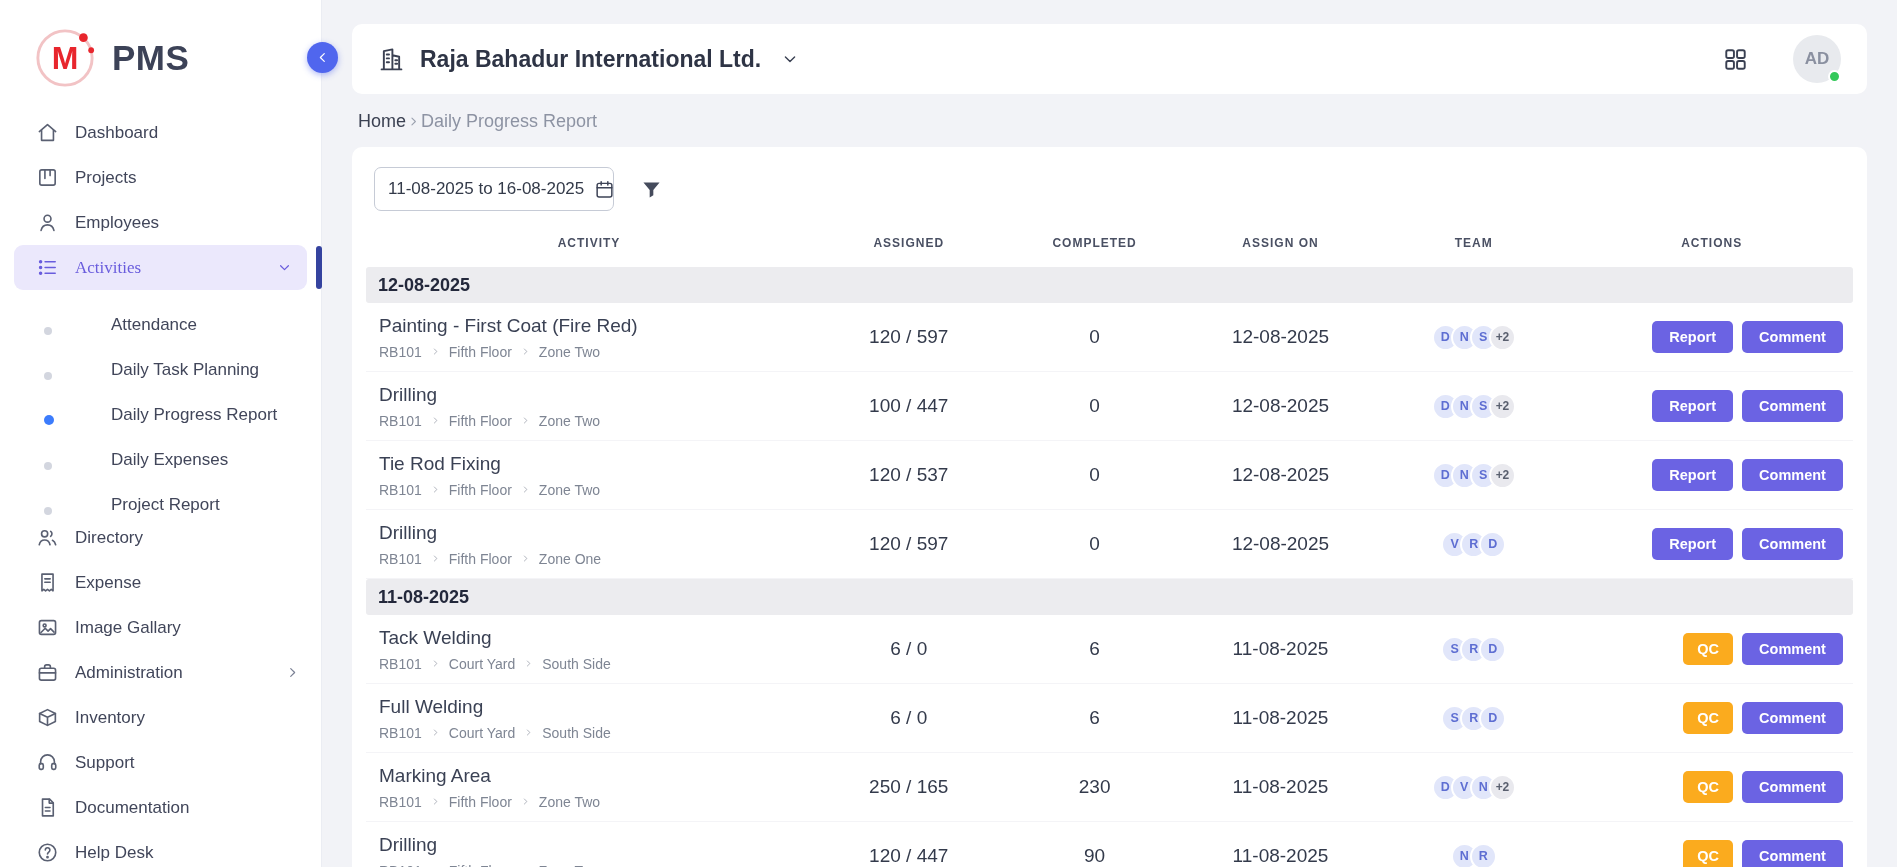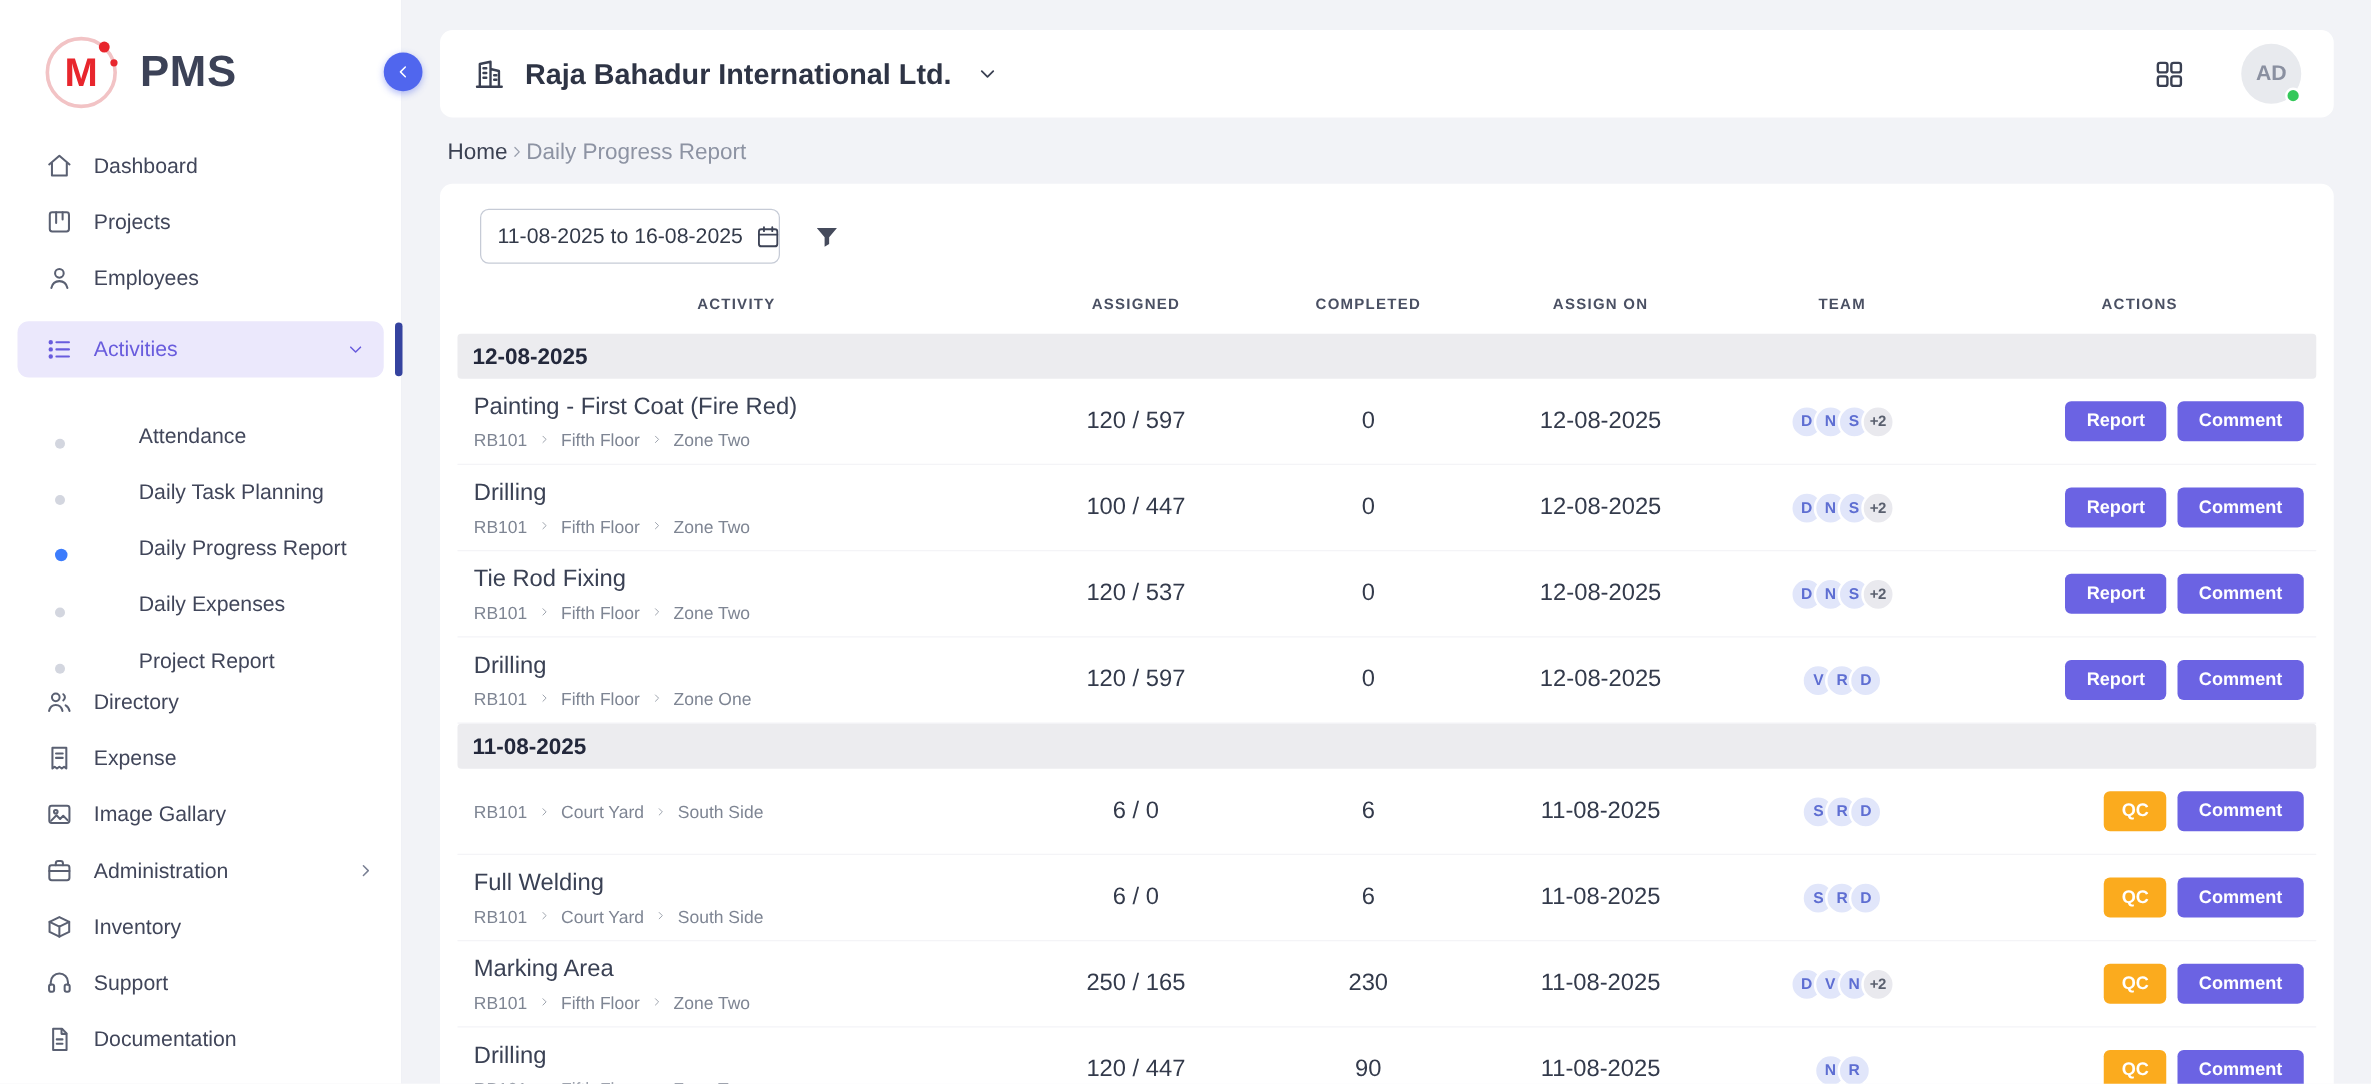--- a/index.html
+++ b/index.html
@@ -13,21 +13,21 @@
   .logo-svg { width:62px; height:62px; flex:none; }
   .app-title { font-size:35px; font-weight:700; color:#3c4257; letter-spacing:.5px; }
 
   .icon { display:inline-flex; }
   .icon svg { width:100%; height:100%; display:block; }
 
   .nav-item { display:flex; align-items:center; height:45px; padding:0 20px 0 36px; font-size:17px; color:#41465a; cursor:pointer; position:relative; }
   .nav-item .nav-icon { width:23px; height:23px; color:#5a6072; margin-right:16px; flex:none; }
   .nav-label { flex:1; white-space:nowrap; }
   .nav-chevron { width:17px; height:17px; color:#7a8094; margin-left:auto; flex:none; }
-  .nav-item.active { background:var(--sidebar-active-bg,#ebe8fc); margin:12px 14px; padding:0 14px 0 22px; border-radius:9px; color:#695cdd; }
+  .nav-item.active { background:var(--sidebar-active-bg,#ebe8fc); margin:0 14px; padding:0 14px 0 22px; border-radius:9px; color:#695cdd;font-family:Liberation Serif, serif; }
   .nav-item.active .nav-icon, .nav-item.active .nav-chevron { color:#695cdd; }
   .active-indicator { position:absolute; right:-15px; top:1px; bottom:1px; width:6px; border-radius:4px; background:var(--sidebar-active-indicator,#35439f); }
 
   .sub-item { display:flex; align-items:flex-end; height:45px; padding-left:44px; font-size:17px; color:#41465a; cursor:pointer; }
   .sub-dot { width:8px; height:8px; border-radius:50%; background:#d3d6df; margin-right:59px; flex:none; }
   .sub-item.active .sub-dot { background:#3c7cfc; width:10px; height:10px; margin-right:57px; }
 
   .collapse-btn { position:absolute; left:307px; top:42px; width:31px; height:31px; border-radius:50%;
     background:var(--collapse-button,#5066ee); border:none; display:flex; align-items:center; justify-content:center;
     cursor:pointer; z-index:10; color:#fff; box-shadow:0 2px 6px rgba(80,102,238,.45); }
@@ -46,21 +46,21 @@
   .avatar { width:48px; height:48px; border-radius:50%; background:#e8eaee; color:#8a90a0; font-weight:700; font-size:17px;
     display:flex; align-items:center; justify-content:center; position:relative; cursor:pointer; }
   .status-dot { position:absolute; right:0; bottom:0; width:13px; height:13px; border-radius:50%; background:var(--status-online,#34c85a); border:2px solid #fff; }
 
   .breadcrumb { display:flex; align-items:center; margin:17px 6px 0; font-size:18px; flex:none; }
   .crumb-home { color:#3b4152; cursor:pointer; }
   .crumb-sep { width:15px; height:15px; color:#9aa0ae; }
   .crumb-current { color:#8d93a3; }
 
   .card { margin-top:15px; background:#fff; border-radius:10px 10px 0 0; padding:18px 14px 0; flex:1; }
-  .toolbar { display:flex; align-items:center; gap:26px; margin:2px 18px 8px; }
+  .toolbar { display:flex; align-items:center; gap:26px; margin:2px 8px 8px; }
   .date-range { width:240px; height:44px; border:1.5px solid #c6cbd6; border-radius:7px; display:flex; align-items:center; gap:10px;
     padding:0 12px 0 13px; font-size:17px; color:#333a49; cursor:pointer; background:#fff; }
   .date-range-text { flex:1; white-space:nowrap; }
   .calendar-icon { width:21px; height:21px; color:#3d4356; flex:none; }
   .filter-icon { width:23px; height:23px; color:#454b5c; cursor:pointer; }
 
   .thead, .trow { display:grid; grid-template-columns:30% 13% 12% 13% 13% 19%; align-items:center; }
   .thead { height:48px; }
   .th { text-align:center; font-size:12px; font-weight:700; letter-spacing:1px; color:#4a5063; }
   .group-row { height:36px; background:#ececef; display:flex; align-items:center; padding:0 12px; font-size:18px; font-weight:700; color:#23283b; border-radius:3px; }
@@ -453,20 +453,21 @@
                 <span class="chip">D</span>
               </div>
               <div class="actions-cell">
                 <button class="btn report">Report</button>
                 <button class="btn comment">Comment</button>
               </div>
             </div>
             <div class="group-row">11-08-2025</div>
             <div class="trow">
               <div class="activity-cell">
+                <div class="activity-name">Tack Welding</div>
                 <div class="activity-path">
                   <span>RB101</span>
                   <span class="path-sep">
                     <svg viewBox="0 0 24 24" fill="none" stroke="currentColor" stroke-width="1.7" stroke-linecap="round" stroke-linejoin="round">
                       <path d="M9.5 6.5 15 12l-5.5 5.5"></path>
                     </svg>
                   </span>
                   <span>Court Yard</span>
                   <span class="path-sep">
                     <svg viewBox="0 0 24 24" fill="none" stroke="currentColor" stroke-width="1.7" stroke-linecap="round" stroke-linejoin="round">

